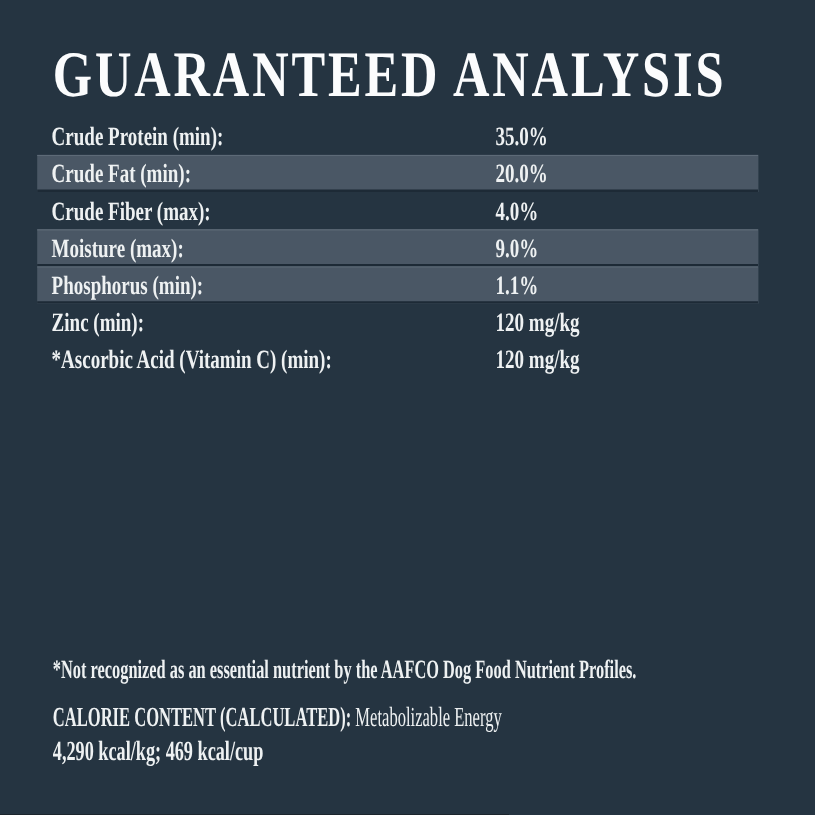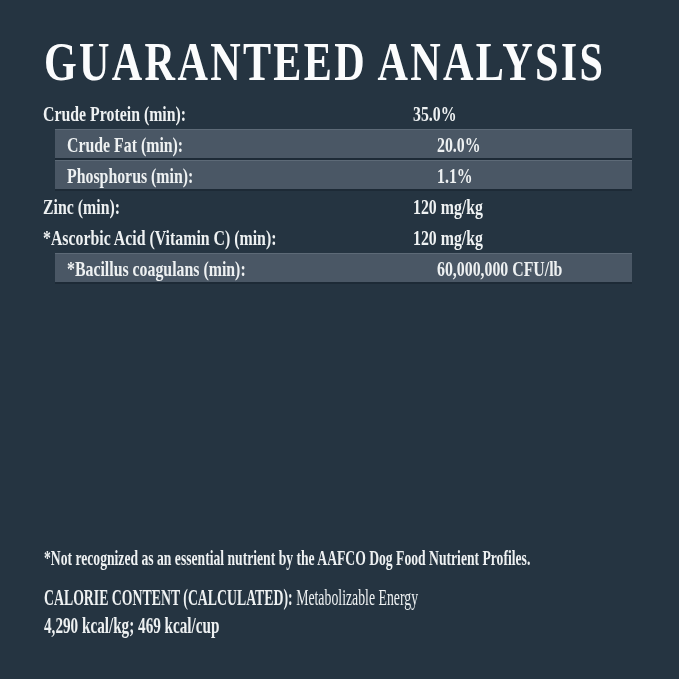--- a/index.html
+++ b/index.html
@@ -13,21 +13,20 @@
     position:absolute;left:44px;top:34px;
     font-size:54px;font-weight:bold;letter-spacing:3px;line-height:56px;
     white-space:nowrap;color:#fbfcfd;
     transform:scaleX(0.78);transform-origin:0 0;
   }
   .table{position:absolute;left:31px;top:98px;width:601px;}
   .row{position:relative;height:31px;}
   .row.light{
     background:var(--rowalt,#4a5765);
     box-shadow:inset 0 1px 0 #5d6a77, inset 0 -2px 0 #1d2a36;
-    margin-left:24px;
   }
   .cell{
     position:absolute;top:0;line-height:31px;
     font-size:22px;font-weight:bold;white-space:nowrap;
     transform:scaleX(0.72);transform-origin:0 0;
   }
   .cell.label{left:12px;}
   .cell.value{left:382px;}
   .footnote{
     position:absolute;left:44px;top:544px;
@@ -55,36 +54,40 @@
 
   <div class="table">
     <div class="row">
       <span class="cell label">Crude Protein (min):</span>
       <span class="cell value">35.0%</span>
     </div>
     <div class="row light">
       <span class="cell label">Crude Fat (min):</span>
       <span class="cell value">20.0%</span>
     </div>
+    <div class="row">
+      <span class="cell label">Crude Fiber (max):</span>
+      <span class="cell value">4.0%</span>
+    </div>
+    <div class="row light">
+      <span class="cell label">Moisture (max):</span>
+      <span class="cell value">9.0%</span>
+    </div>
     <div class="row light">
       <span class="cell label">Phosphorus (min):</span>
       <span class="cell value">1.1%</span>
     </div>
     <div class="row">
       <span class="cell label">Zinc (min):</span>
       <span class="cell value">120 mg/kg</span>
     </div>
     <div class="row">
       <span class="cell label">*Ascorbic Acid (Vitamin C) (min):</span>
       <span class="cell value">120 mg/kg</span>
     </div>
-    <div class="row light">
-      <span class="cell label">*Bacillus coagulans (min):</span>
-      <span class="cell value">60,000,000 CFU/lb</span>
-    </div>
   </div>
 
   <div class="footnote">*Not recognized as an essential nutrient by the AAFCO Dog Food Nutrient Profiles.</div>
 
   <div class="cal-line"><span class="cal-heading">CALORIE CONTENT (CALCULATED):</span> <span>Metabolizable Energy</span></div>
 
   <div class="cal-values">4,290 kcal/kg; 469 kcal/cup</div>
 
 </div>
 

